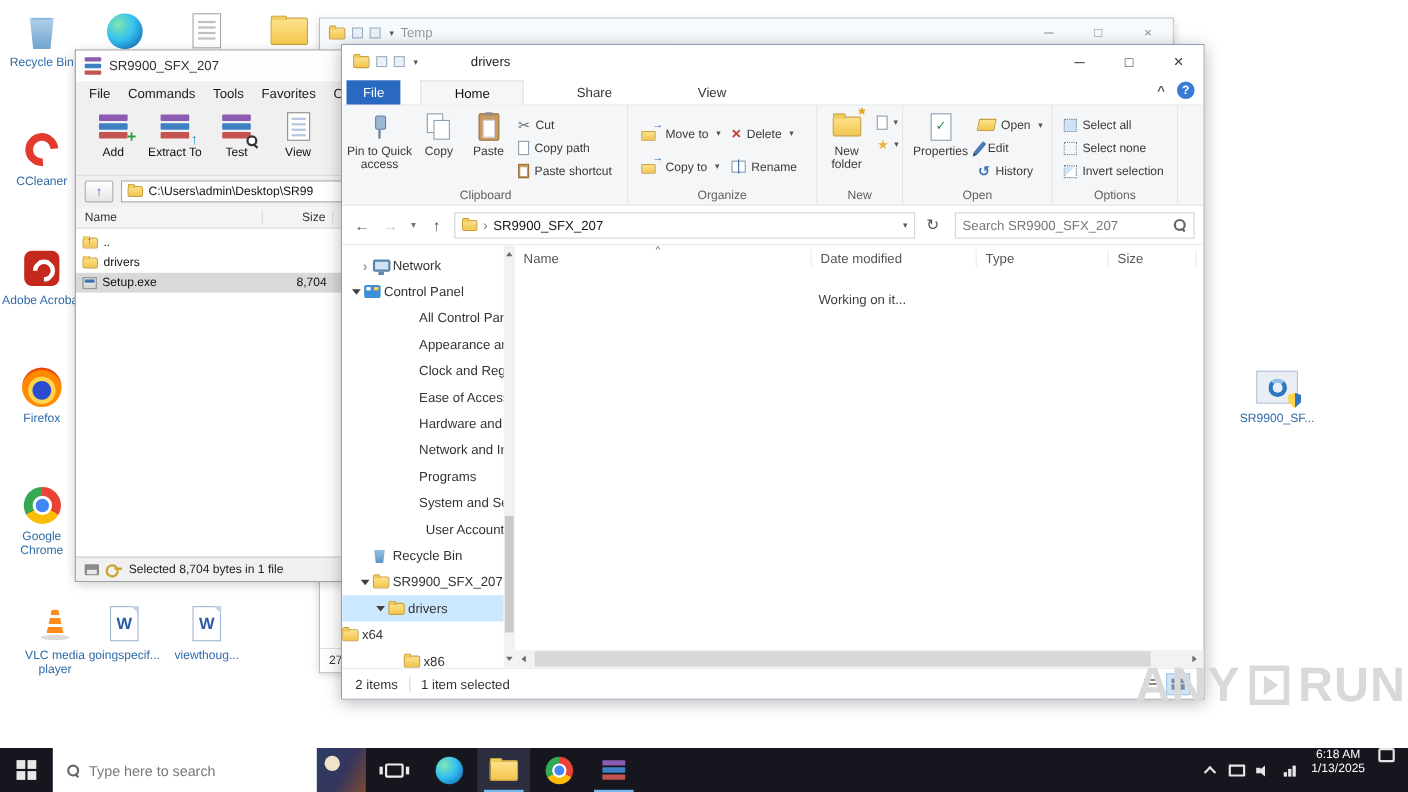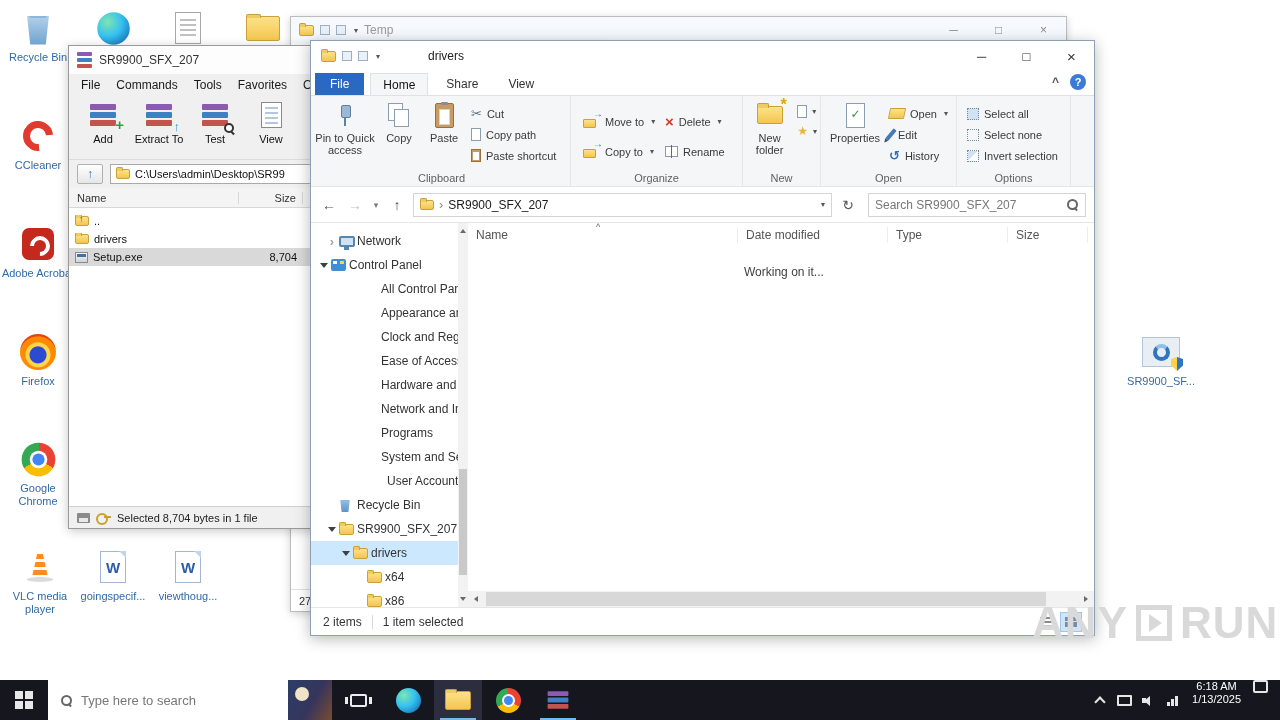--- a/index.html
+++ b/index.html
@@ -93,21 +93,21 @@
   .rst-disk::before{content:"";position:absolute;left:2px;bottom:1px;width:9px;height:4px;background:#e8e8e8}
   .rst-key{width:15px;height:9px;position:relative;flex:none}
   .rst-key::before{content:"";position:absolute;left:0;top:0;width:8px;height:8px;border:2px solid #c9a227;border-radius:50%}
   .rst-key::after{content:"";position:absolute;right:0;top:3px;width:7px;height:2px;background:#c9a227}
 
   
   #win-exp{left:310px;top:40px;width:785px;height:596px;border:1px solid #8fa0b4;box-shadow:0 3px 14px rgba(0,0,0,.28);z-index:4;display:flex;flex-direction:column}
   #win-exp .tbar{height:30px;display:flex;align-items:center;background:#fff;padding-left:10px;gap:6px;font-size:12px;color:#222}
   .tabrow{height:25px;display:flex;align-items:flex-end;background:#fff;border-bottom:1px solid #dfe1e4;position:relative}
   .ftab{height:22px;padding:0 15px;background:#2a69c2;color:#fff;display:flex;align-items:center;font-size:12px;margin-left:4px}
-  .tab{height:22px;padding:0 12px;display:flex;align-items:center;font-size:12px;color:#333;margin-left:6px}
+  .tab{height:22px;padding:0 30px;display:flex;align-items:center;font-size:12px;color:#333;margin-left:18px}
   .tab.active{background:#f5f6f7;border:1px solid #dfe1e4;border-bottom:none;color:#111}
   .tabright{position:absolute;right:8px;top:3px;display:flex;gap:11px;align-items:center}
   .collapsebtn{color:#555;font-size:12px;font-weight:bold}
   .helpbtn{width:16px;height:16px;border-radius:50%;background:#3a7bd5;color:#fff;font-size:11px;font-weight:bold;display:flex;align-items:center;justify-content:center}
   .ribbon{height:91px;background:#f5f6f7;border-bottom:1px solid #e4e5e7;position:relative}
   .rgroup{position:absolute;top:0;bottom:0;border-right:1px solid #e4e5e7;display:flex;align-items:flex-start}
   .glabel{position:absolute;bottom:2px;left:0;right:0;text-align:center;font-size:11px;color:#606060}
   .rbig{display:flex;flex-direction:column;align-items:center;padding-top:6px;gap:4px;font-size:11px;line-height:12px;color:#3a3a3a;text-align:center}
   .ricon{height:26px;display:flex;align-items:center;justify-content:center}
   .rsmallcol{display:flex;flex-direction:column;margin-top:7px}
@@ -260,21 +260,21 @@
       <div class="ffx"></div>
     </div>
   <div class="lbl">Firefox</div>
 </div>
 <div class="dicon" style="left:0;top:439px">
   <div class="ic">
       <div class="chromeico" style="transform:scale(1.35)"></div>
     </div>
   <div class="lbl">Google Chrome</div>
 </div>
-<div class="dicon" style="left:2px;top:547px">
+<div class="dicon" style="left:12px;top:547px">
   <div class="ic">
       <div class="vlc"></div>
     </div>
   <div class="lbl">VLC media player</div>
 </div>
 <div class="dicon" style="left:75px;top:547px">
   <div class="ic">
       <div class="wdoc">W</div>
     </div>
   <div class="lbl">goingspecif...</div>
@@ -674,21 +674,21 @@
         </div>
       <div class="ti sel" style="padding-left:28px">
           <span class="tw">
             <i class="tri-open"></i>
           </span>
           <span class="tic">
             <span class="fold f15"></span>
           </span>
           <span class="tl">drivers</span>
         </div>
-      <div class="ti" style="padding-left:56px">
+      <div class="ti" style="">
           <span class="tic">
             <span class="fold f15"></span>
           </span>
           <span class="tl">x64</span>
         </div>
       <div class="ti" style="padding-left:56px">
           <span class="tic">
             <span class="fold f15"></span>
           </span>
           <span class="tl">x86</span>

